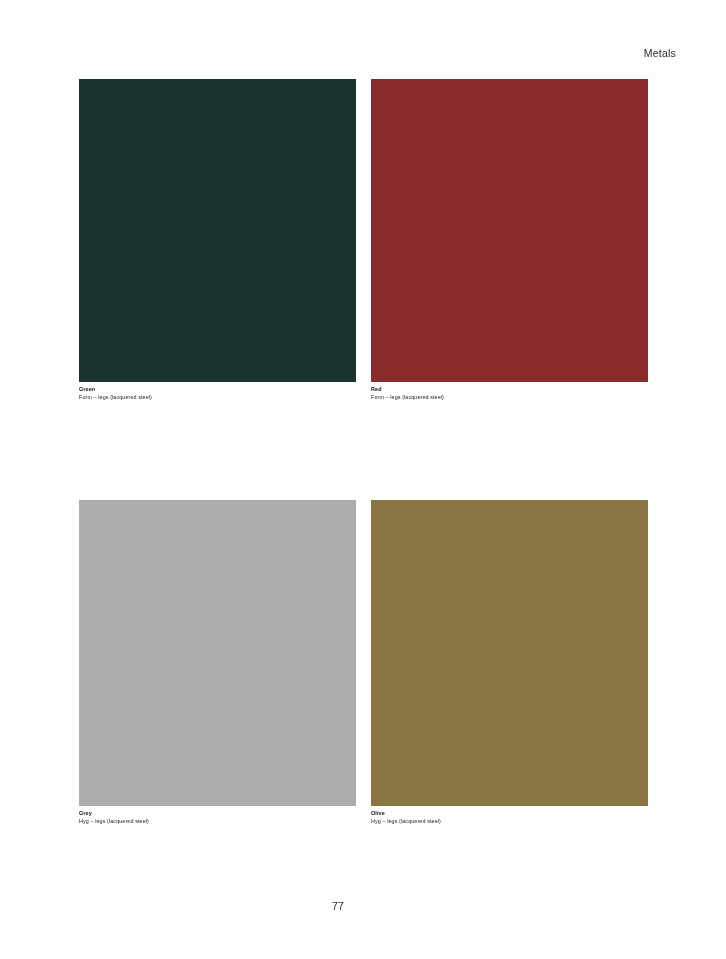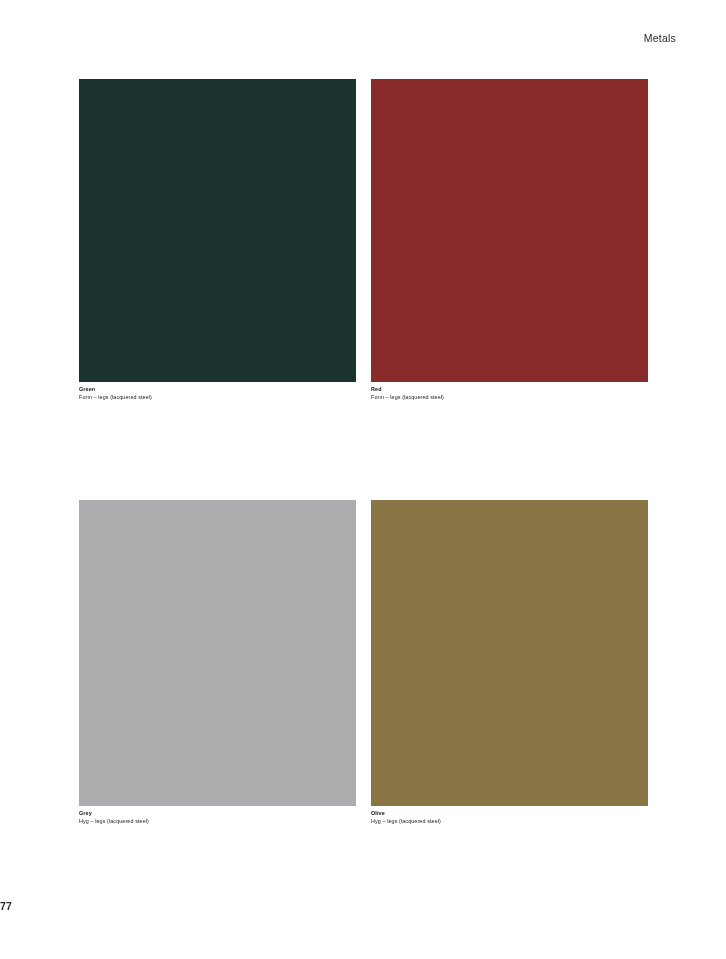--- a/index.html
+++ b/index.html
@@ -21,21 +21,21 @@
     position: absolute;
     inset: 0;
     width: 726px;
     height: 959px;
     background: #ffffff;
   }
 
   
   .running-header {
     position: absolute;
-    top: 32px;
+    top: 47px;
     left: 0;
     width: 676px;
     text-align: right;
     font-size: 10.5px;
     line-height: 13px;
     letter-spacing: 0.2px;
     color: #2a2a2a;
   }
 
   
@@ -92,26 +92,25 @@
     color: #1d1d1d;
     margin-top: 1.2px;
   }
 
   
   .folio {
     position: absolute;
     top: 900px;
     left: 0;
     width: 676px;
-    text-align: left;
+    text-align: center;
     font-size: 10.5px;
     line-height: 13px;
     letter-spacing: 0.2px;
     color: #2a2a2a;
-    font-weight: bold;
   }
 </style>
 </head>
 <body style="background-color: rgb(255, 255, 255);">
 
 <div class="page">
 
   <div class="running-header">Metals</div>
 
   <div class="swatch-grid">

